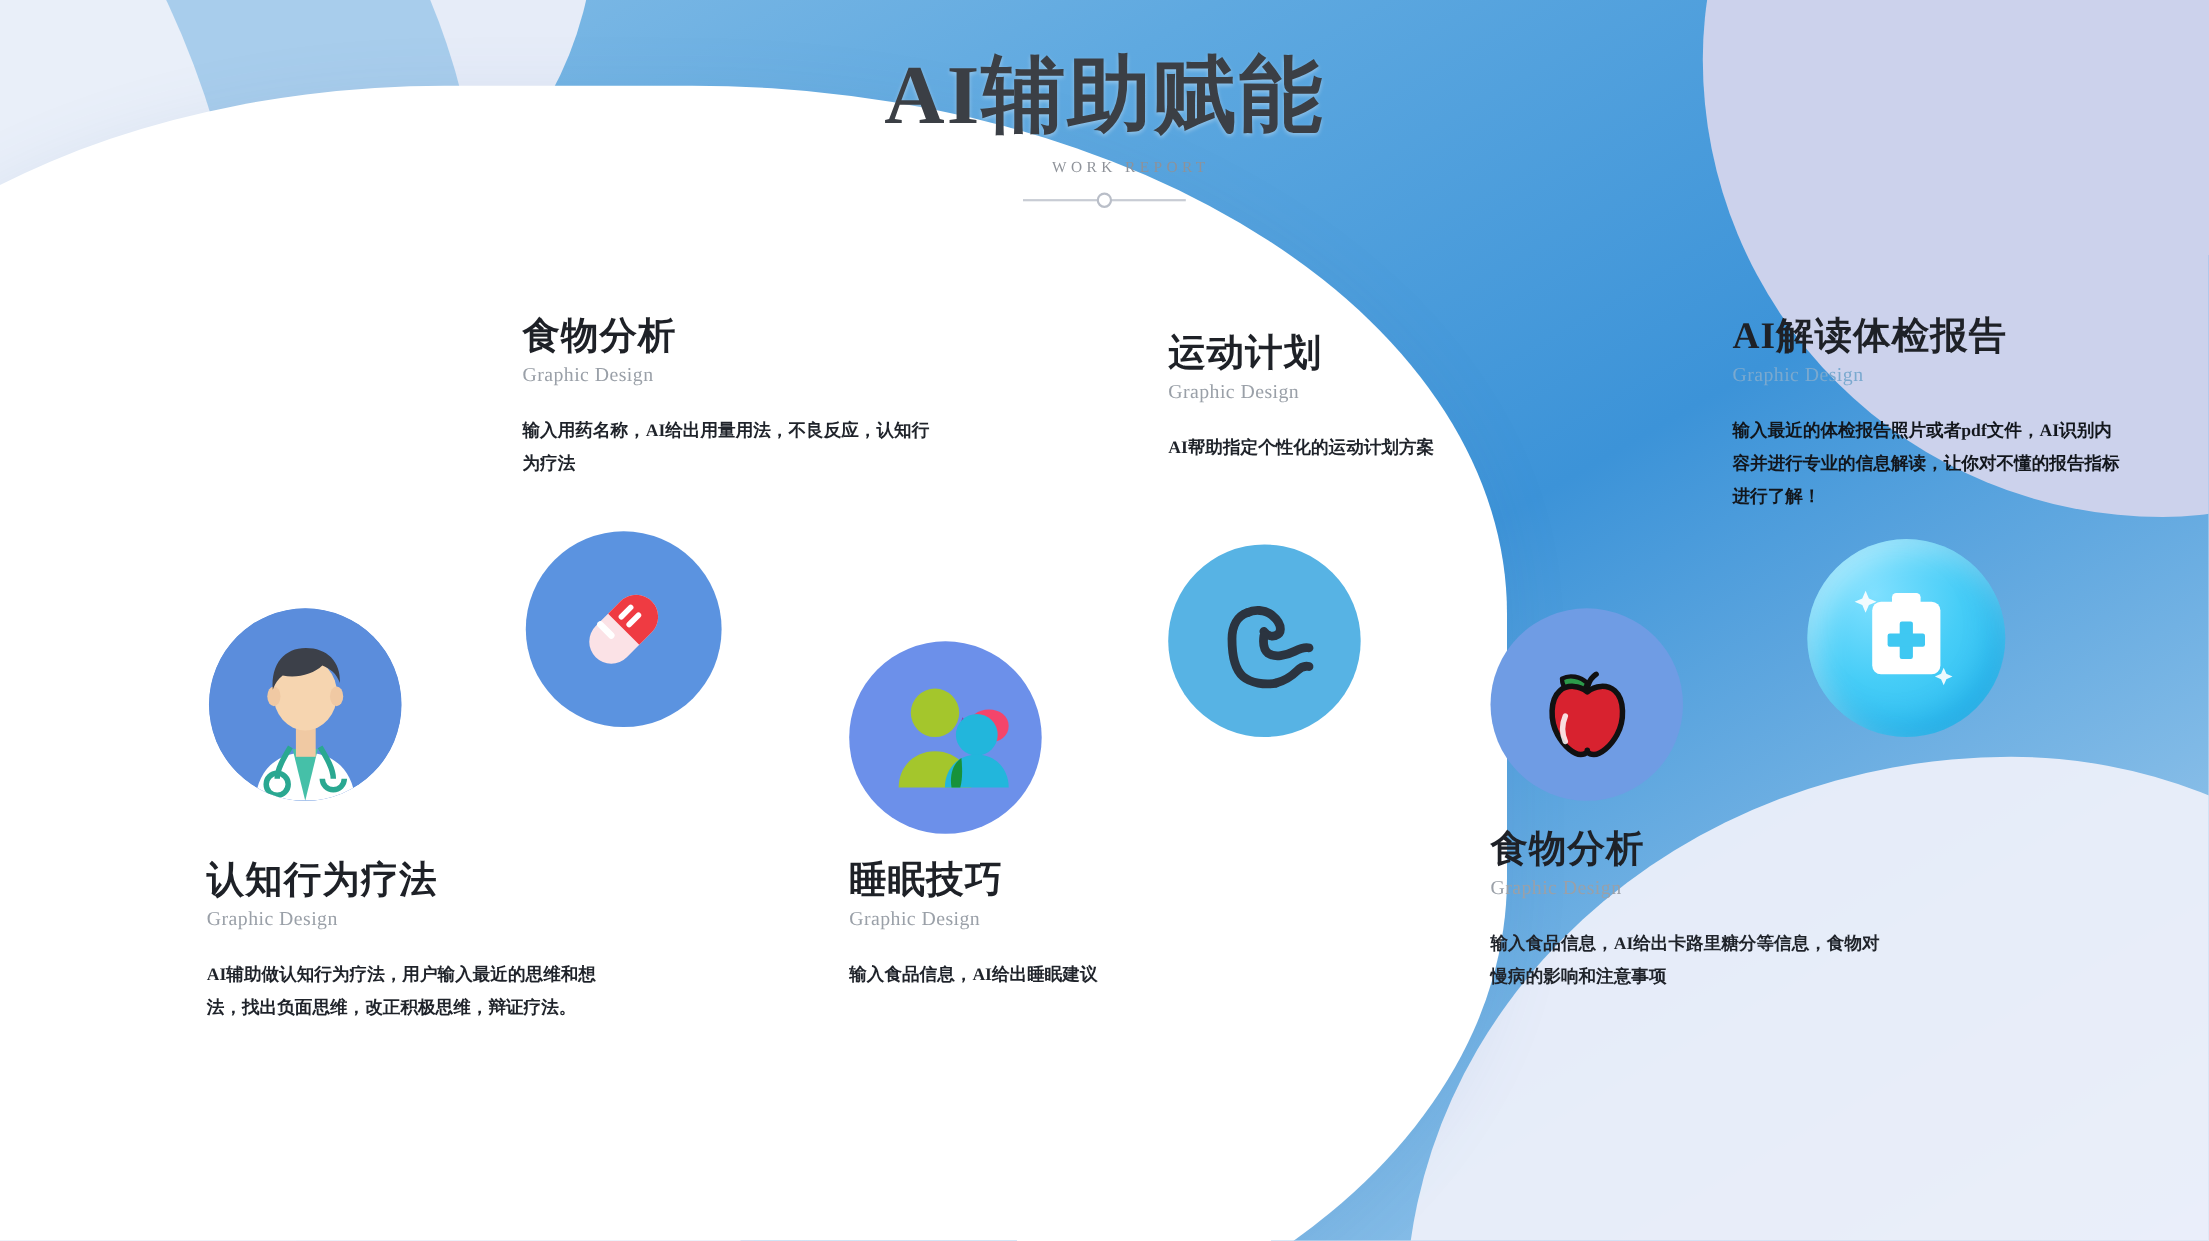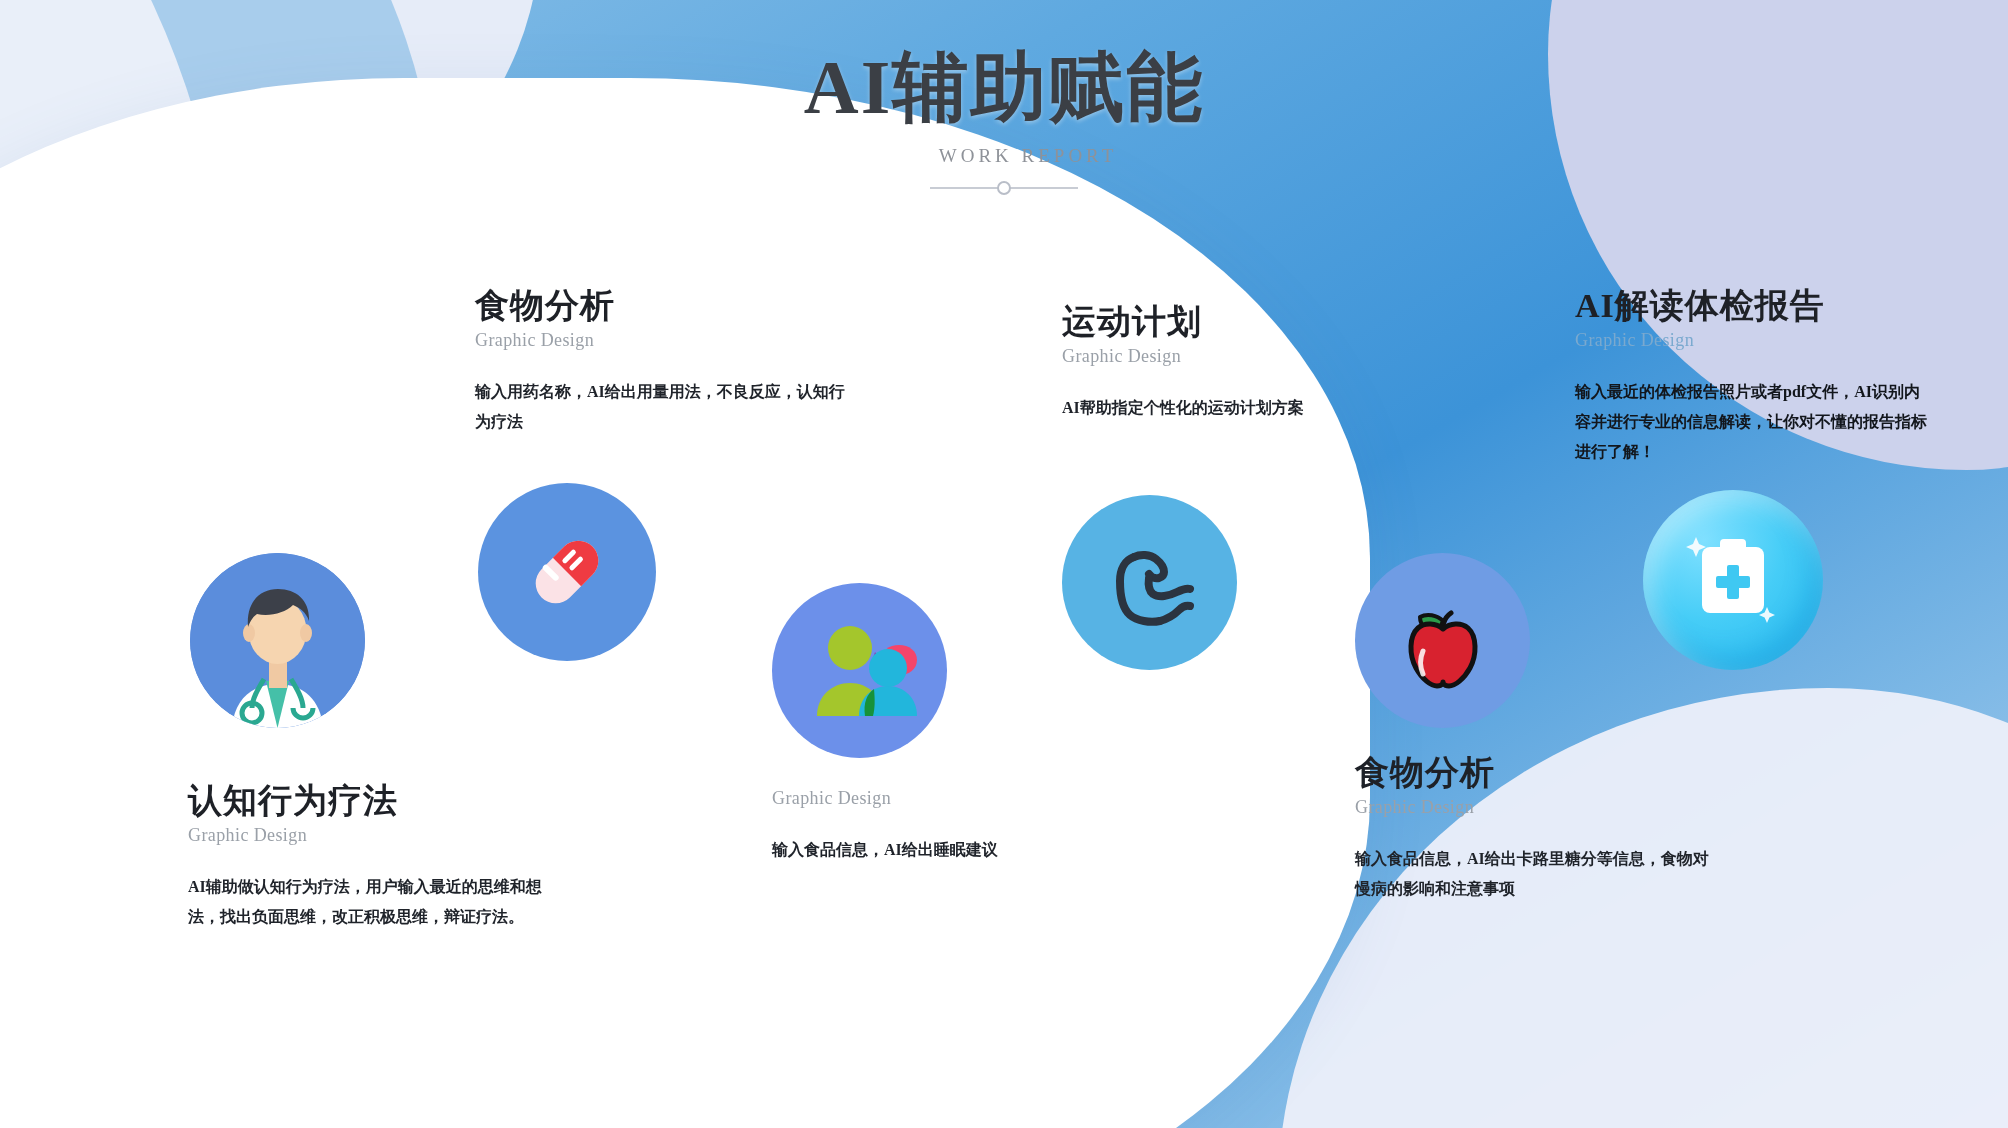--- a/index.html
+++ b/index.html
@@ -72,21 +72,21 @@
   }
 
   
   #header{position:absolute;left:0;top:44px;width:2008px;text-align:center;z-index:20;}
   #title{
     font-size:76px;font-weight:bold;color:#3b3f45;letter-spacing:2px;
     line-height:1.15;margin:0;
     text-shadow:0 2px 4px rgba(255,255,255,.35);
   }
   #subtitle{
-    margin-top:14px;font-size:19px;letter-spacing:4px;color:#8e9299;font-weight:500;padding-left:48px;
+    margin-top:14px;font-size:14px;letter-spacing:4px;color:#8e9299;font-weight:500;padding-left:48px;
   }
   #divider{
     margin:14px auto 0;width:148px;height:14px;position:relative;
   }
   #divider .line{
     position:absolute;left:0;top:6px;width:148px;height:2px;background:#c8ccd4;
   }
   #divider .dot{
     position:absolute;left:67px;top:0;width:10px;height:10px;border-radius:50%;
     background:#ffffff;border:2px solid #b9bec8;
@@ -234,20 +234,21 @@
       <g fill="none" stroke="#2aa891" stroke-width="5">
         <path d="M74 126c-6 10-12 20-12 29"></path>
         <path d="M101 126c6 10 12 20 12 29"></path>
       </g>
       <circle cx="62" cy="160" r="10" fill="none" stroke="#2aa891" stroke-width="5"></circle>
       <path d="M103 155a10 10 0 0 0 20 0" fill="none" stroke="#2aa891" stroke-width="5"></path>
     </svg>
   </div>
 
   <div class="feature" id="blk-sleep">
+    <div class="f-title">睡眠技巧</div>
     <div class="f-sub">Graphic Design</div>
     <div class="f-desc">输入食品信息，AI给出睡眠建议</div>
   </div>
   <div class="icon-circle" id="ico-sleep">
     <svg width="130" height="130" viewBox="0 0 130 130" aria-hidden="true">
       <path d="M86 54c0-9 8-15 18-15s18 6 18 15-8 15-18 15H86z" fill="#f4456b"></path>
       <path d="M86 54l-12 10 6-18z" fill="#8e3fae"></path>
       <circle cx="55" cy="42" r="22" fill="#a4c62c"></circle>
       <path d="M22 110c0-20 15-33 33-33s33 13 33 33z" fill="#a4c62c"></path>
       <circle cx="93" cy="62" r="19" fill="#22b6dc"></circle>

